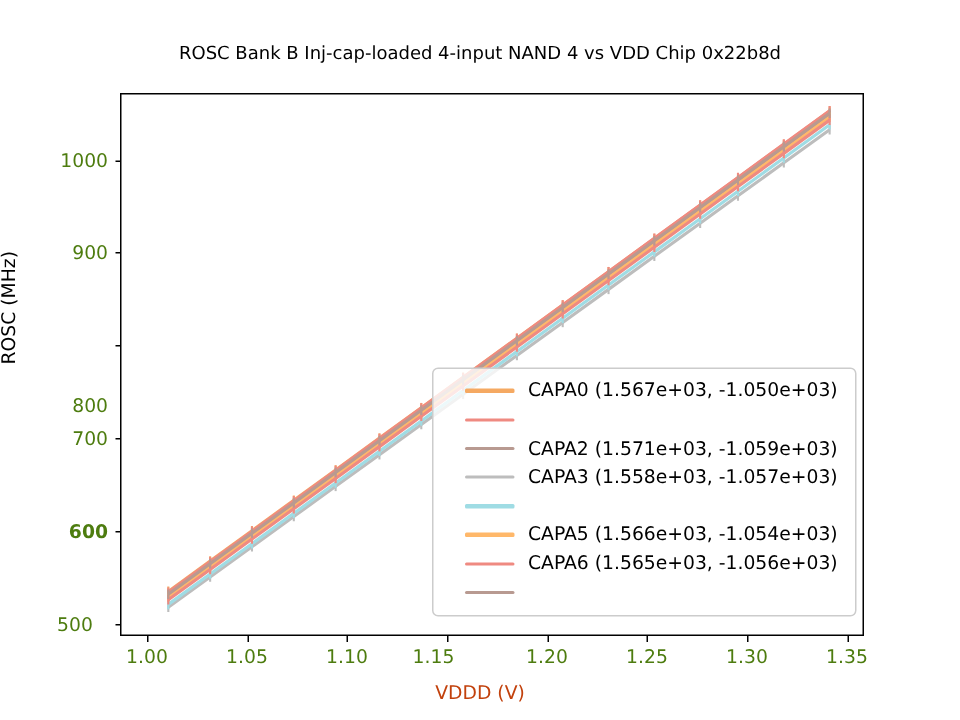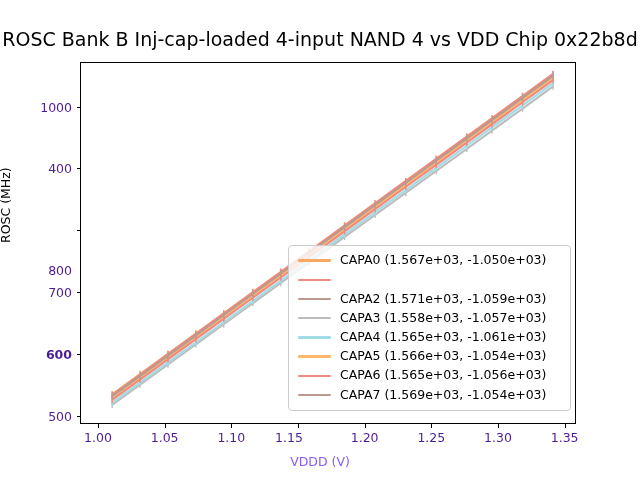--- a/index.html
+++ b/index.html
@@ -4,65 +4,65 @@
 <style>
   html,body{margin:0;padding:0;}
   body{
     width:640px;height:480px;background:#ffffff;
     font-family:"DejaVu Sans","Liberation Sans",sans-serif;
     overflow:hidden;position:relative;
   }
   #figure{position:absolute;left:0;top:0;width:640px;height:480px;background:#fff;}
   #chart-title{
     position:absolute;left:0;top:28px;width:640px;text-align:center;
-    font-size:19px;color:#000;white-space:nowrap;
+    font-size:12px;color:#000;white-space:nowrap;
   }
   #plot-area{
     position:absolute;left:80px;top:62px;width:496px;height:362px;
     border:1.1px solid #000;box-sizing:border-box;background:transparent;
   }
   #plot-svg{position:absolute;left:0;top:0;width:100%;height:100%;display:block;}
-  .tick-label{position:absolute;font-size:12.5px;color:#4c1d95;white-space:nowrap;}
+  .tick-label{position:absolute;font-size:12.5px;color:#4d7c0f;white-space:nowrap;}
   .ytick{text-align:right;transform:translateY(-50%);}
   .xtick{transform:translateX(-50%);}
   .tickmark{position:absolute;background:#000;}
   #ylabel{
     position:absolute;left:-2px;top:243px;font-size:12.5px;color:#000;
     transform:rotate(-90deg);transform-origin:left top;white-space:nowrap;
   }
   #xlabel{
     position:absolute;left:0;top:454px;width:640px;text-align:center;
-    font-size:12.5px;color:#8b5cf6;
+    font-size:12.5px;color:#c2410c;
   }
   #legend{
     position:absolute;left:288px;top:245px;width:283px;
     background:rgba(255,255,255,0.80);
     border:0.9px solid #cccccc;border-radius:4px;
-    padding:5px 8px 5px 9px;box-sizing:border-box;
+    padding:5px 8px 5px 21px;box-sizing:border-box;
   }
   .legend-row{display:flex;align-items:center;height:19.2px;}
   .legend-swatch{width:33px;height:2.4px;flex:0 0 33px;margin-right:9px;border-radius:1px;}
   .legend-text{font-size:12.5px;color:#000;white-space:nowrap;line-height:1;}
 </style>
 </head>
 <body>
 
 <div id="figure">
 
   <div id="chart-title">ROSC Bank B Inj-cap-loaded 4-input NAND 4 vs VDD Chip 0x22b8d</div>
 
   <div id="ylabel">ROSC (MHz)</div>
   <div id="xlabel">VDDD (V)</div>
 
   <div id="ytick-labels">
-      <div class="tick-label ytick" style="left: 28px; width: 44px; top: 415.956px;">500</div>
+      <div class="tick-label ytick" style="left: 28px; width: 44px; top: 415.956px; text-align: center;">500</div>
       <div class="tick-label ytick" style="left: 28px; width: 44px; top: 354.075px; font-weight: bold;">600</div>
       <div class="tick-label ytick" style="left: 28px; width: 44px; top: 292.195px;">700</div>
       <div class="tick-label ytick" style="left: 28px; width: 44px; top: 230.315px; margin-top: 40px;">800</div>
-      <div class="tick-label ytick" style="left: 28px; width: 44px; top: 168.434px;">400</div>
+      <div class="tick-label ytick" style="left: 28px; width: 44px; top: 168.434px;">900</div>
       <div class="tick-label ytick" style="left: 28px; width: 44px; top: 106.554px;">1000</div>
     </div>
   <div id="xtick-labels">
       <div class="tick-label xtick" style="left: 98px; top: 430px;">1.00</div>
       <div class="tick-label xtick" style="left: 164.667px; top: 430px;">1.05</div>
       <div class="tick-label xtick" style="left: 231.333px; top: 430px;">1.10</div>
       <div class="tick-label xtick" style="left: 289px; top: 430px;">1.15</div>
       <div class="tick-label xtick" style="left: 364.667px; top: 430px; text-align: right;">1.20</div>
       <div class="tick-label xtick" style="left: 431.333px; top: 430px;">1.25</div>
       <div class="tick-label xtick" style="left: 498px; top: 430px;">1.30</div>
@@ -237,29 +237,27 @@
       <div class="legend-row">
         <span class="legend-swatch" style="background: rgb(184, 154, 145);"></span>
         <span class="legend-text">CAPA2 (1.571e+03, -1.059e+03)</span>
       </div>
       <div class="legend-row">
         <span class="legend-swatch" style="background: rgb(189, 189, 189);"></span>
         <span class="legend-text">CAPA3 (1.558e+03, -1.057e+03)</span>
       </div>
       <div class="legend-row">
         <span class="legend-swatch" style="background: rgb(159, 220, 228);"></span>
-        <span class="legend-text">CAPA4 (1.565e+03, -1.061e+03)</span>
       </div>
       <div class="legend-row">
         <span class="legend-swatch" style="background: rgb(255, 184, 106);"></span>
         <span class="legend-text">CAPA5 (1.566e+03, -1.054e+03)</span>
       </div>
       <div class="legend-row">
         <span class="legend-swatch" style="background: rgb(239, 138, 129);"></span>
         <span class="legend-text">CAPA6 (1.565e+03, -1.056e+03)</span>
       </div>
       <div class="legend-row">
         <span class="legend-swatch" style="background: rgb(184, 154, 145);"></span>
-        <span class="legend-text">CAPA7 (1.569e+03, -1.054e+03)</span>
       </div>
     </div>
 
 </div>
 
 </body></html>

